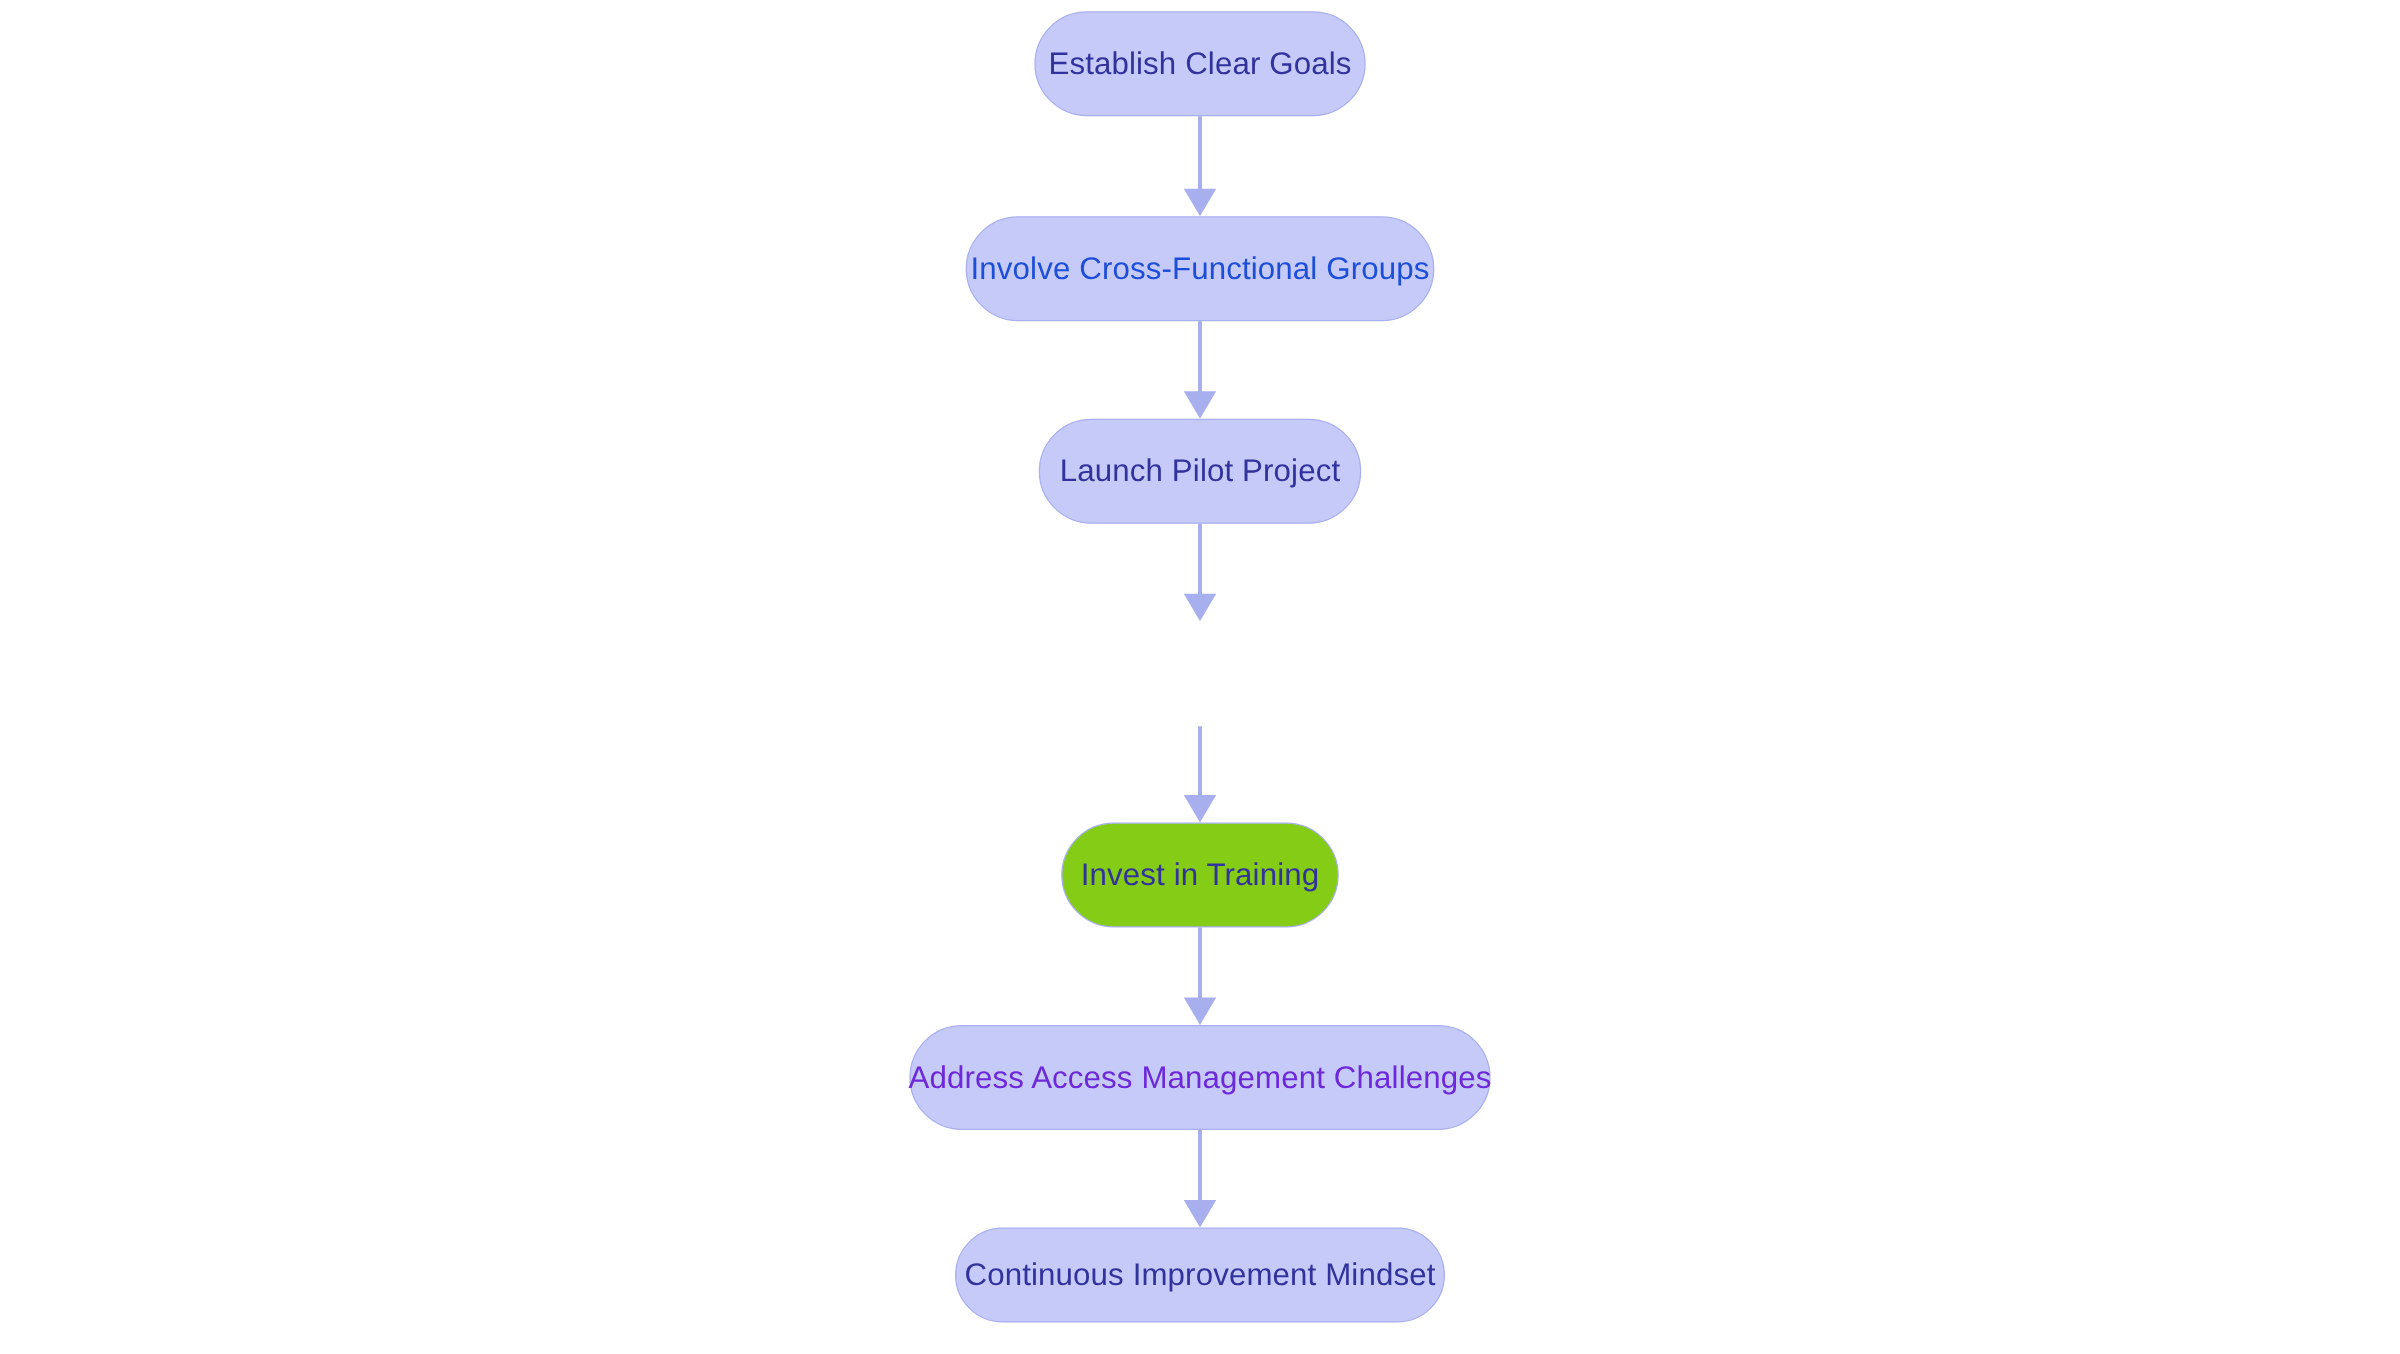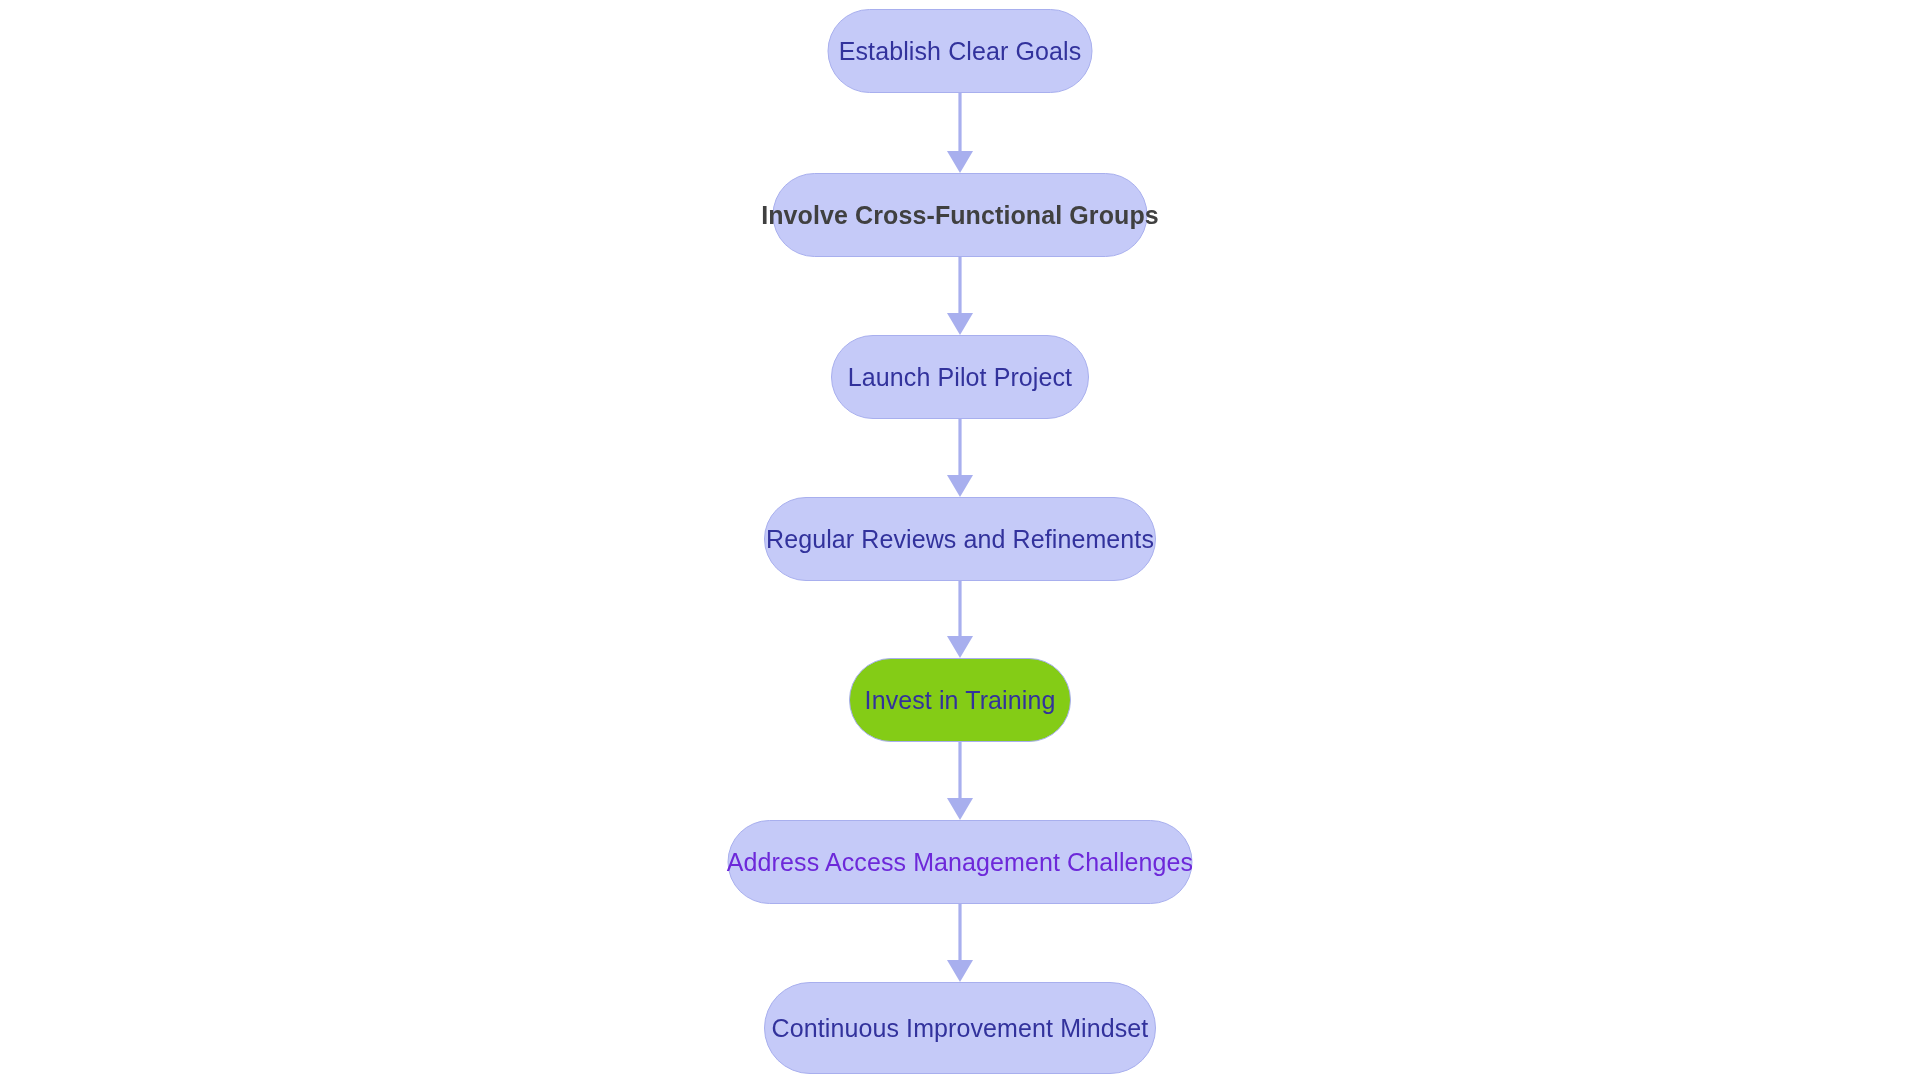--- a/index.html
+++ b/index.html
@@ -81,36 +81,33 @@
         <line x1="960" y1="904" x2="960" y2="962" stroke="#a8afee" stroke-width="3.2"></line>
         <polygon points="947,960 973,960 960,982" fill="#a8afee"></polygon>
       </g>
     </svg>
 
   <div class="node" style="left: 960px; top: 9px; width: 265px; height: 84px; background: rgb(197, 202, 248); border-color: rgb(168, 175, 238);">
     <span class="node-label" style="color: rgb(50, 50, 156);">Establish Clear Goals</span>
   </div>
 
   <div class="node" style="left: 960px; top: 173px; width: 375px; height: 84px; background: rgb(197, 202, 248); border-color: rgb(168, 175, 238);">
-    <span class="node-label" style="color: #404040; font-weight: bold;">Involve Cross-Functional Groups</span>
+    <span class="node-label" style="color: #1d4ed8;">Involve Cross-Functional Groups</span>
   </div>
 
   <div class="node" style="left: 960px; top: 335px; width: 258px; height: 84px; background: rgb(197, 202, 248); border-color: rgb(168, 175, 238);">
     <span class="node-label" style="color: rgb(50, 50, 156);">Launch Pilot Project</span>
   </div>
 
-  <div class="node" style="left: 960px; top: 497px; width: 392px; height: 84px; background: rgb(197, 202, 248); border-color: rgb(168, 175, 238);">
-    <span class="node-label" style="color: rgb(50, 50, 156);">Regular Reviews and Refinements</span>
-  </div>
 
   <div class="node" style="left: 960px; top: 658px; width: 222px; height: 84px; background: #84cc16; border-color: rgb(168, 175, 238);">
     <span class="node-label" style="color: rgb(50, 50, 156);">Invest in Training</span>
   </div>
 
   <div class="node" style="left: 960px; top: 820px; width: 465px; height: 84px; background: rgb(197, 202, 248); border-color: rgb(168, 175, 238);">
     <span class="node-label" style="color: #6d28d9;">Address Access Management Challenges</span>
   </div>
 
-  <div class="node" style="left: 960px; top: 982px; width: 392px; height: 92px; background: rgb(197, 202, 248); border-color: rgb(168, 175, 238);">
+  <div class="node" style="left: 960px; top: 982px; width: 392px; height: 76px; background: rgb(197, 202, 248); border-color: rgb(168, 175, 238);">
     <span class="node-label" style="color: rgb(50, 50, 156);">Continuous Improvement Mindset</span>
   </div>
 
 </div>
 
 </body></html>

